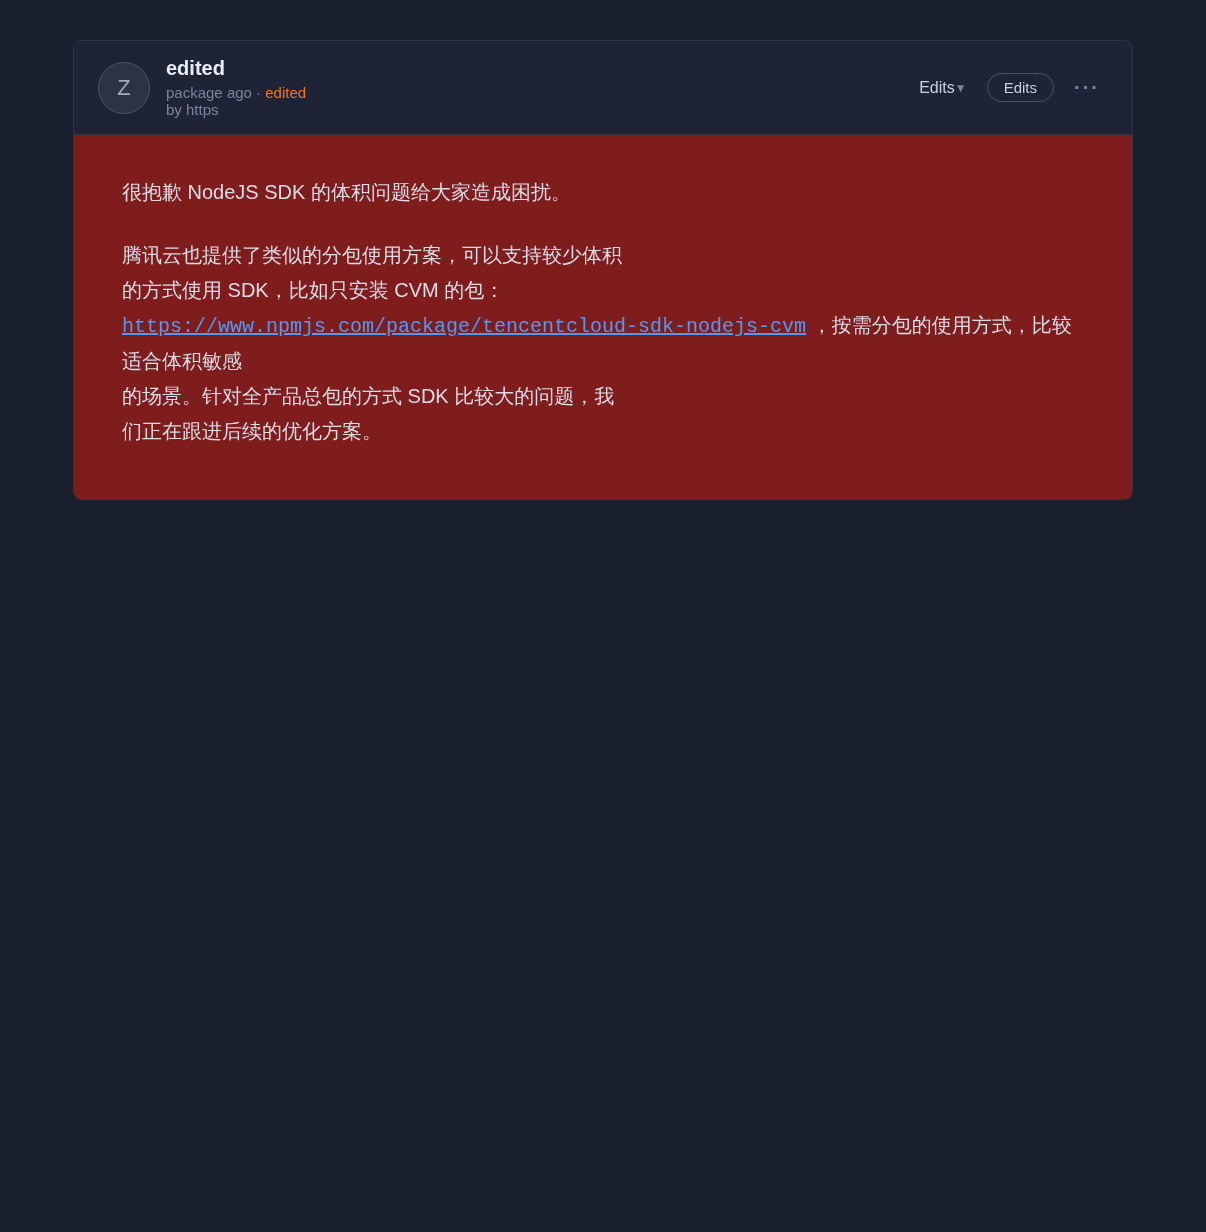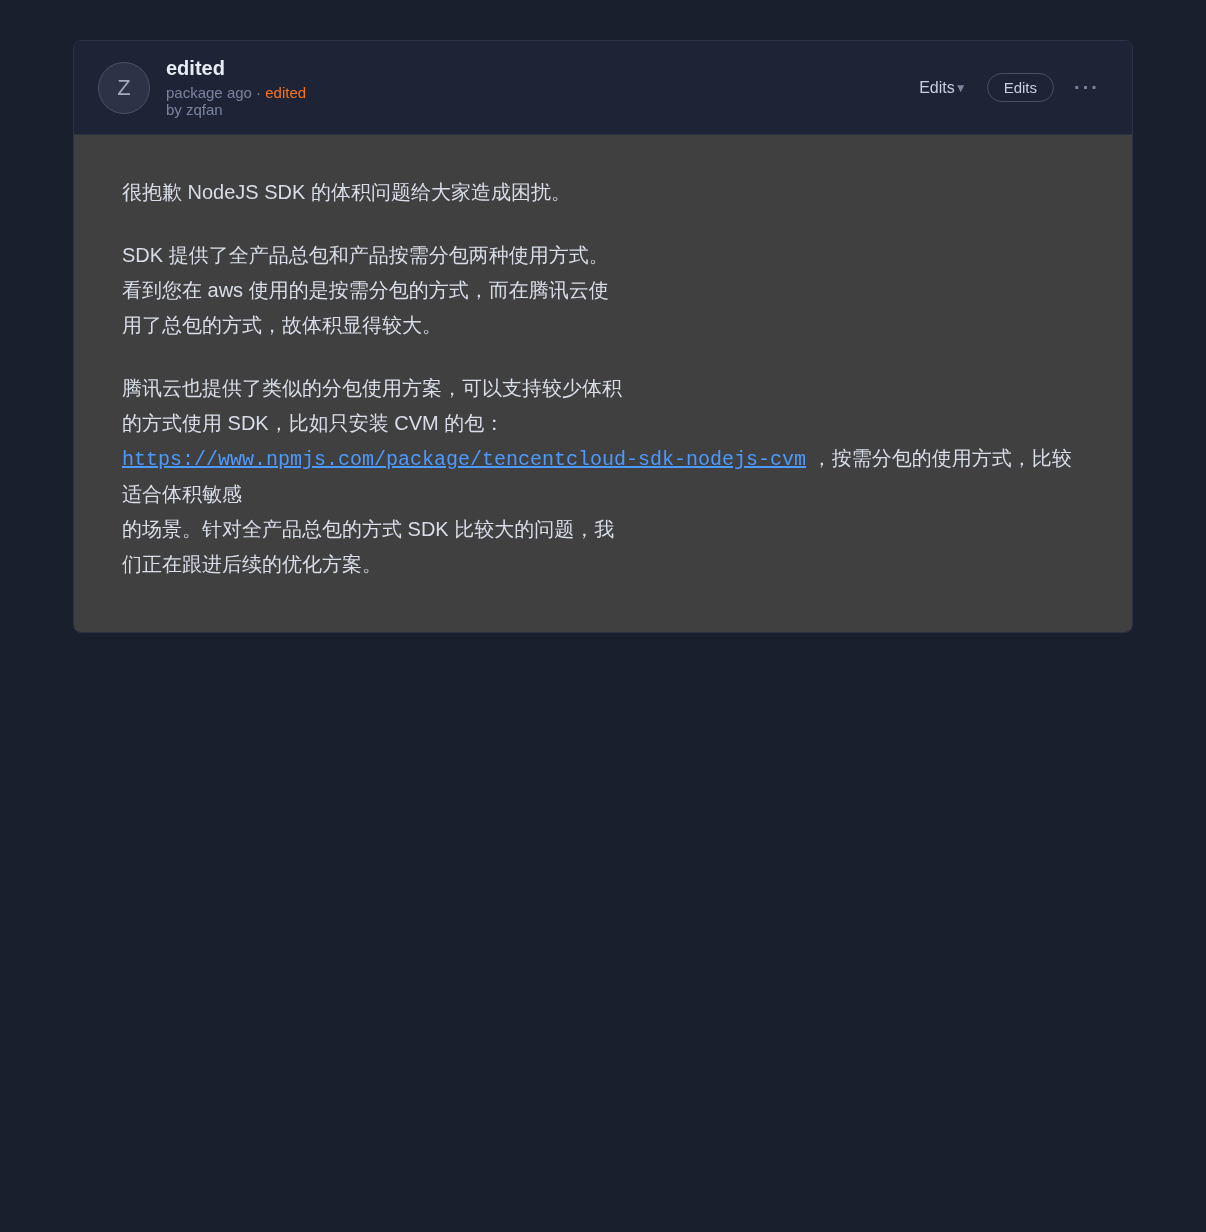--- a/index.html
+++ b/index.html
@@ -118,21 +118,21 @@
       font-weight: 700;
       background: none;
       border: none;
       cursor: pointer;
       letter-spacing: 2px;
       padding: 4px 8px;
     }
 
     .card-body {
       padding: 40px 48px;
-      background-color: #404040;
+      background-color: #7f1d1d;
     }
 
     .content-text {
       color: #d8dde8;
       font-size: 20px;
       line-height: 1.75;
     }
 
     .paragraph {
       margin-bottom: 28px;
@@ -155,21 +155,21 @@
 <div class="card">
 
   <div class="card-header">
     <div class="avatar">
       <span class="avatar-letter">Z</span>
     </div>
     <div class="header-info">
       <span class="username">edited</span>
       <span class="timestamp">
         <span>package ago · </span><span class="edited">edited</span><br>
-        <span>by zqfan</span>
+        <span>by https</span>
       </span>
     </div>
     <div class="header-actions">
       <button class="edits-btn">
         <span>Edits</span>
         <span class="chevron">▼</span>
       </button>
       <button class="member-badge">
         <span>Edits</span>
       </button>
@@ -179,23 +179,20 @@
     </div>
   </div>
 
   <div class="card-body">
     <div class="content-text">
 
       <p class="paragraph">
         <span>很抱歉 NodeJS SDK 的体积问题给大家造成困扰。</span>
       </p>
 
-      <p class="paragraph">
-        <span>SDK 提供了全产品总包和产品按需分包两种使用方式。<br>看到您在 aws 使用的是按需分包的方式，而在腾讯云使<br>用了总包的方式，故体积显得较大。</span>
-      </p>
 
       <p class="paragraph">
         <span>腾讯云也提供了类似的分包使用方案，可以支持较少体积<br>的方式使用 SDK，比如只安装 CVM 的包：<br></span>
         <a class="link" href="#">https://www.npmjs.com/package/tencentcloud-sdk-nodejs-cvm</a><span> ，按需分包的使用方式，比较适合体积敏感<br>的场景。针对全产品总包的方式 SDK 比较大的问题，我<br>们正在跟进后续的优化方案。</span>
       </p>
 
     </div>
   </div>
 </div>
 

